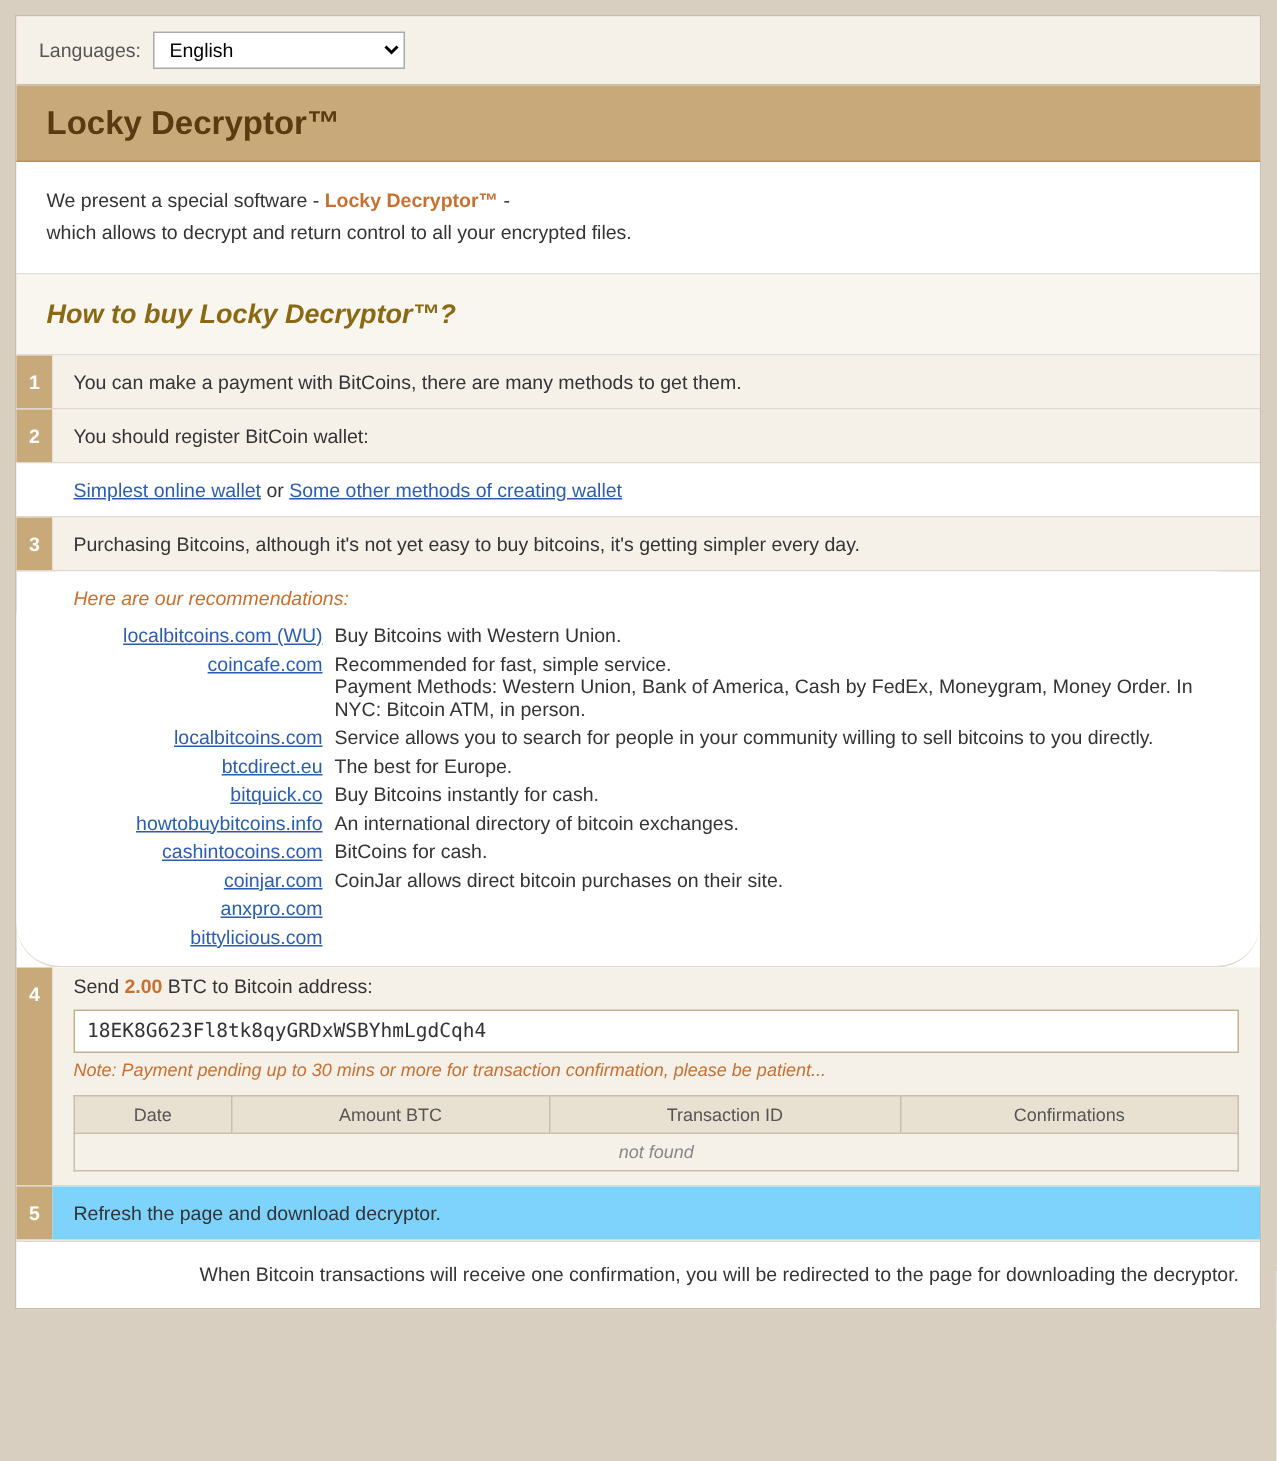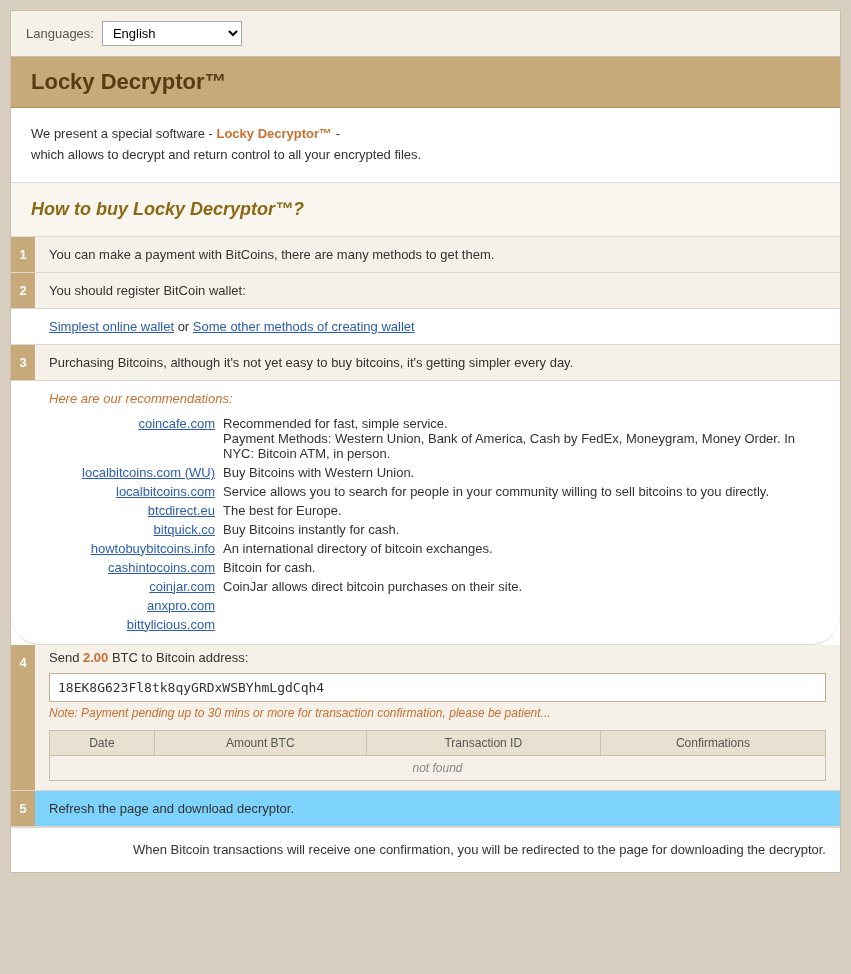--- a/index.html
+++ b/index.html
@@ -30,21 +30,21 @@
     }
     .lang-label {
       color: #555;
       font-size: 13px;
     }
     .lang-select {
       padding: 3px 6px;
       border: 1px solid #aaa;
       font-size: 13px;
       background: #fff;
-      width: 140px;
+      width: 168px;
     }
     
     .page-header {
       background: #c8a97a;
       padding: 12px 20px;
       border-bottom: 1px solid #b89060;
     }
     .page-title {
       font-size: 22px;
       font-weight: bold;
@@ -267,47 +267,47 @@
     <div class="step-row">
       <div class="step-number">3</div>
       <div class="step-content">Purchasing Bitcoins, although it's not yet easy to buy bitcoins, it's getting simpler every day.</div>
     </div>
 
     <div class="recommendations-section">
       <div class="rec-header">Here are our recommendations:</div>
       <table class="rec-table">
         <tbody id="rec-tbody">
         <tr>
+              <td><a href="#">localbitcoins.com (WU)</a></td>
+              <td style="white-space: pre-wrap;">Buy Bitcoins with Western Union.</td>
+            </tr>
+            <tr>
               <td><a href="#">coincafe.com</a></td>
               <td style="white-space: pre-wrap;">Recommended for fast, simple service.
 Payment Methods: Western Union, Bank of America, Cash by FedEx, Moneygram, Money Order. In NYC: Bitcoin ATM, in person.</td>
             </tr>
             <tr>
-              <td><a href="#">localbitcoins.com (WU)</a></td>
-              <td style="white-space: pre-wrap;">Buy Bitcoins with Western Union.</td>
-            </tr>
-            <tr>
               <td><a href="#">localbitcoins.com</a></td>
               <td style="white-space: pre-wrap;">Service allows you to search for people in your community willing to sell bitcoins to you directly.</td>
             </tr>
             <tr>
               <td><a href="#">btcdirect.eu</a></td>
               <td style="white-space: pre-wrap;">The best for Europe.</td>
             </tr>
             <tr>
               <td><a href="#">bitquick.co</a></td>
               <td style="white-space: pre-wrap;">Buy Bitcoins instantly for cash.</td>
             </tr>
             <tr>
               <td><a href="#">howtobuybitcoins.info</a></td>
               <td style="white-space: pre-wrap;">An international directory of bitcoin exchanges.</td>
             </tr>
             <tr>
               <td><a href="#">cashintocoins.com</a></td>
-              <td style="white-space: pre-wrap;">Bitcoin for cash.</td>
+              <td style="white-space: pre-wrap;">BitCoins for cash.</td>
             </tr>
             <tr>
               <td><a href="#">coinjar.com</a></td>
               <td style="white-space: pre-wrap; margin-left: 46px;">CoinJar allows direct bitcoin purchases on their site.</td>
             </tr>
             <tr>
               <td><a href="#">anxpro.com</a></td>
               <td style="white-space: pre-wrap;"></td>
             </tr>
             <tr>

